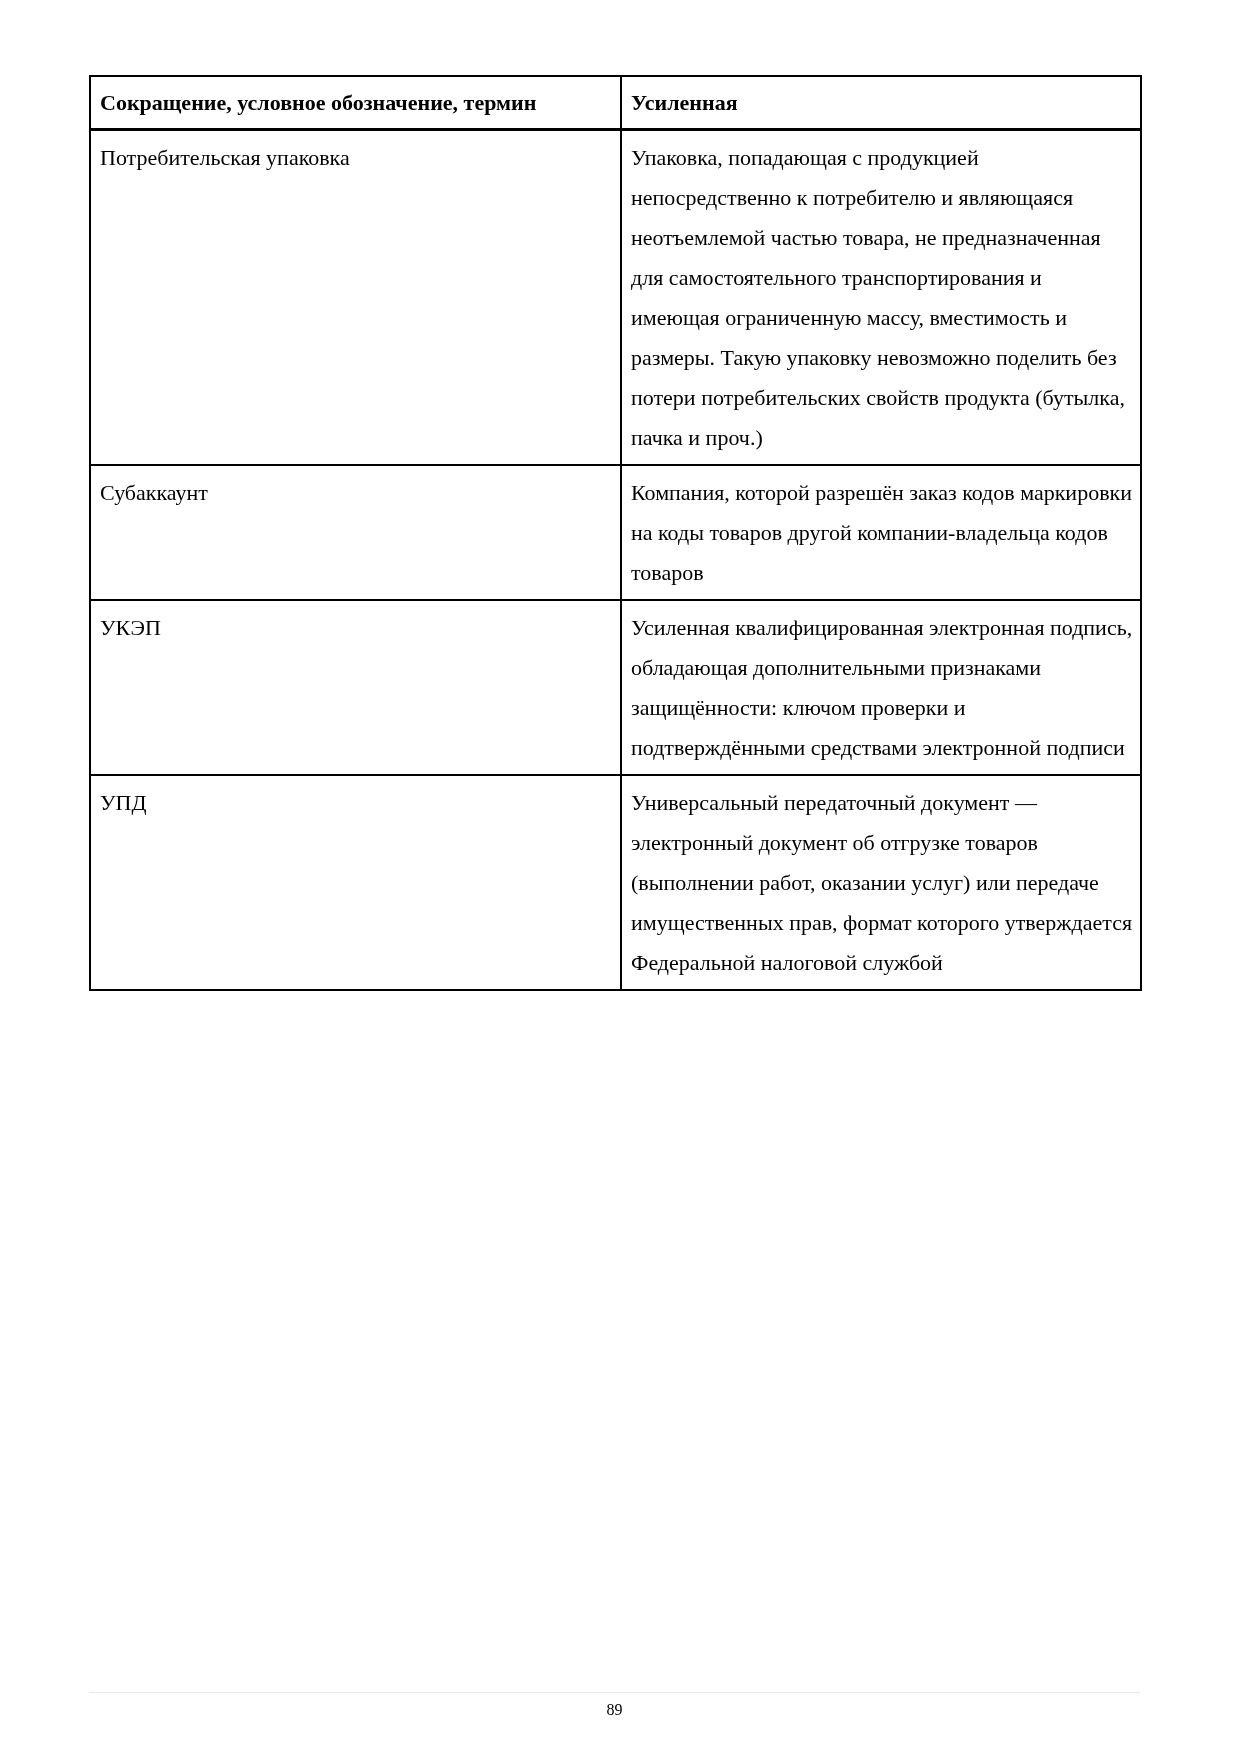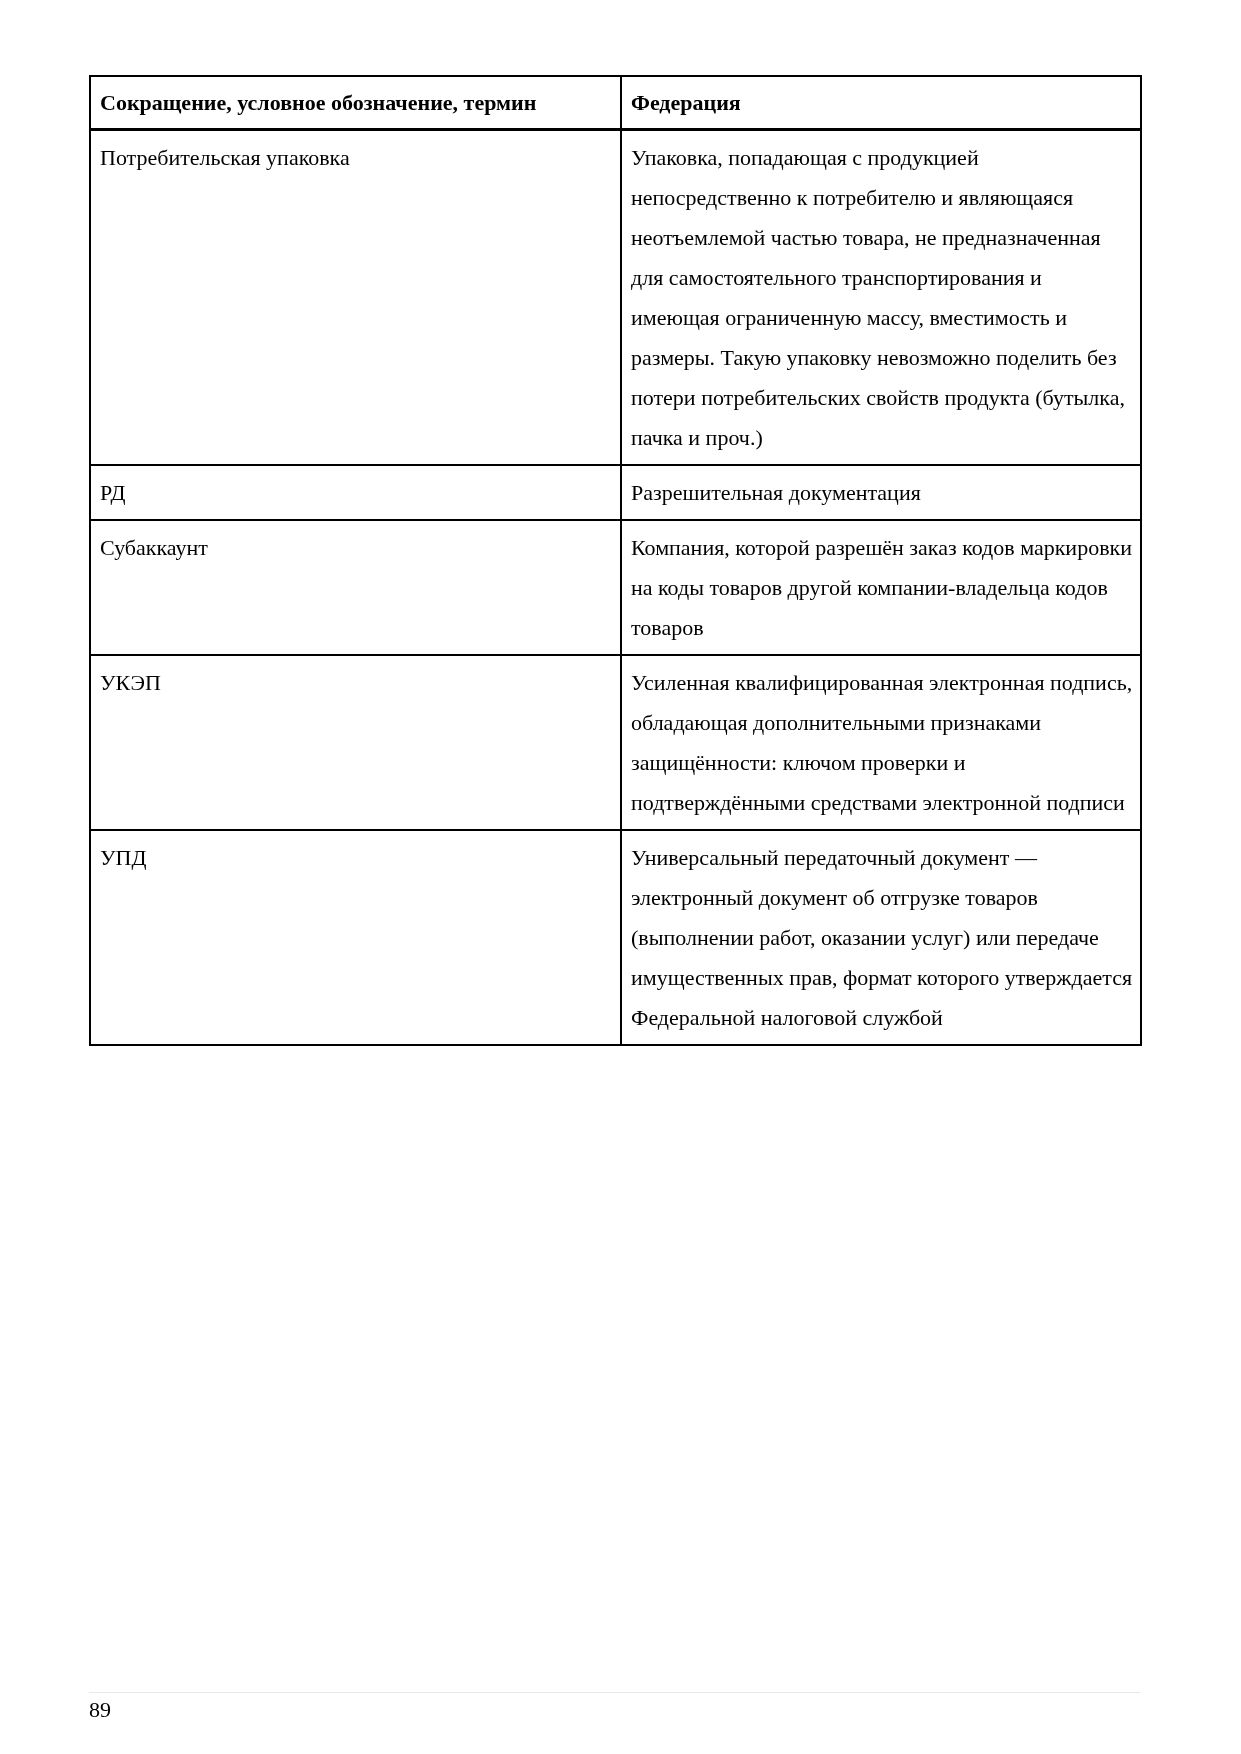--- a/index.html
+++ b/index.html
@@ -44,50 +44,46 @@
     top: 1692px;
     width: 1051px;
     height: 1px;
     background: #e8e8e8;
   }
   .page-number {
     position: absolute;
     left: 89px;
     top: 1698px;
     width: 1051px;
-    text-align: left;
-    font-size: 22px;
+    text-align: center;
+    font-size: 16px;
     line-height: 24px;
     color: #000000;
   }
 </style>
 </head>
 <body>
 
 <div class="page">
 
   <table class="glossary">
     <colgroup>
         <col class="c1">
         <col class="c2">
       </colgroup>
     <thead>
       <tr>
         <th>Сокращение, условное обозначение, термин</th>
-        <th>Федерация</th>
+        <th>Усиленная</th>
       </tr>
     </thead>
     <tbody id="glossary-body">
         <tr>
           <td>Потребительская упаковка</td>
           <td>Упаковка, попадающая с продукцией непосредственно к потребителю и являющаяся неотъемлемой частью товара, не предназначенная для самостоятельного транспортирования и имеющая ограниченную массу, вместимость и размеры. Такую упаковку невозможно поделить без потери потребительских свойств продукта (бутылка, пачка и проч.)</td>
-        </tr>
-        <tr>
-          <td>РД</td>
-          <td>Разрешительная документация</td>
         </tr>
         <tr>
           <td>Субаккаунт</td>
           <td>Компания, которой разрешён заказ кодов маркировки на коды товаров другой компании-владельца кодов товаров</td>
         </tr>
         <tr>
           <td>УКЭП</td>
           <td>Усиленная квалифицированная электронная подпись, обладающая дополнительными признаками защищённости: ключом проверки и подтверждёнными средствами электронной подписи</td>
         </tr>
         <tr>

